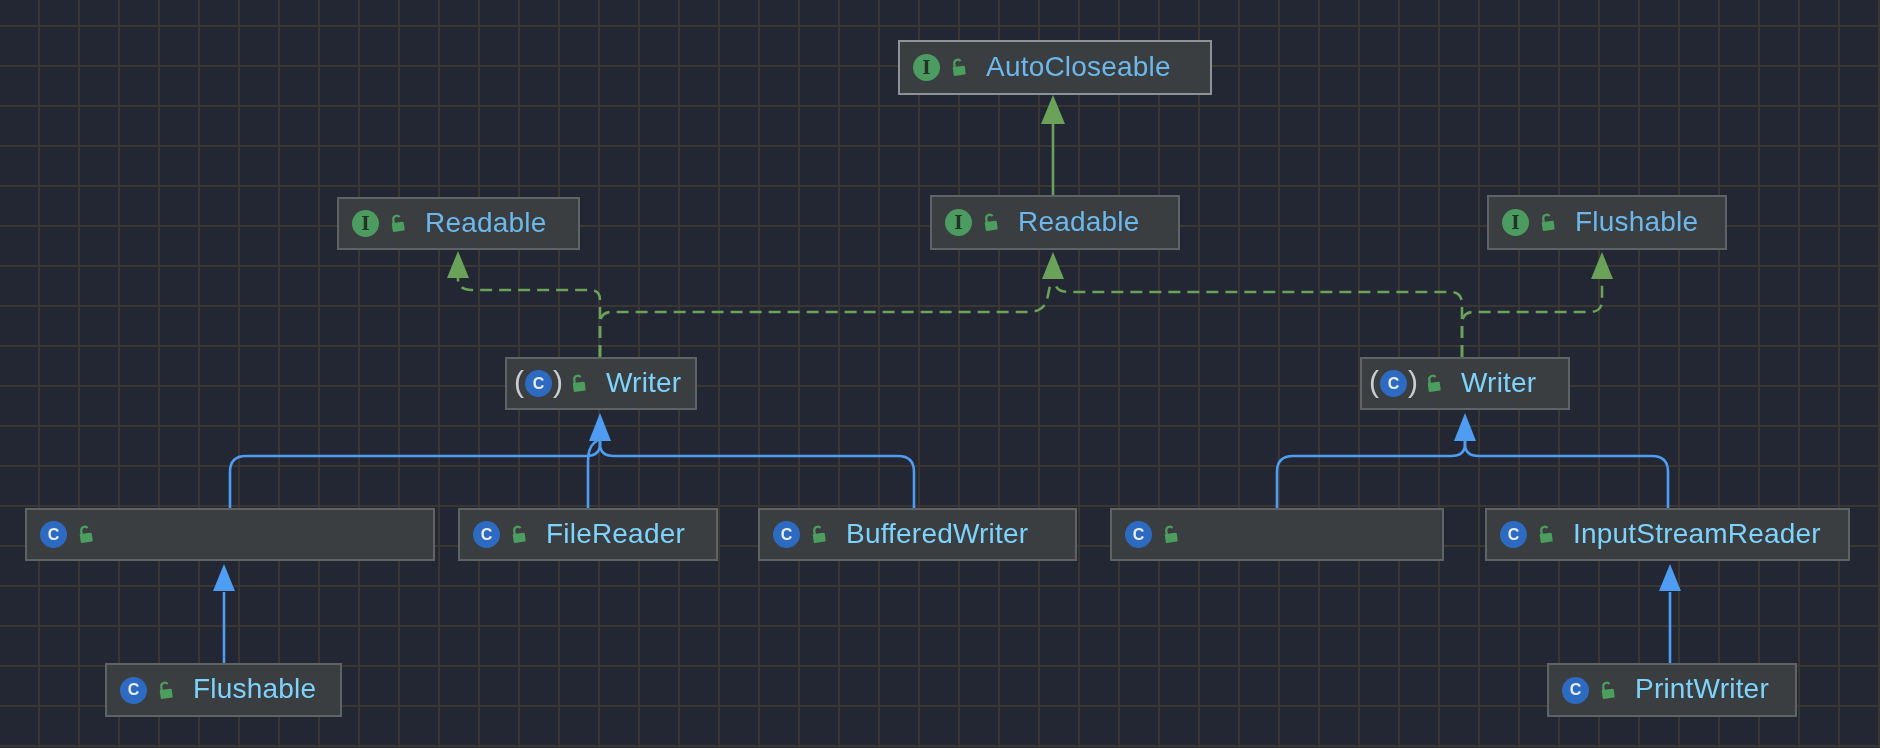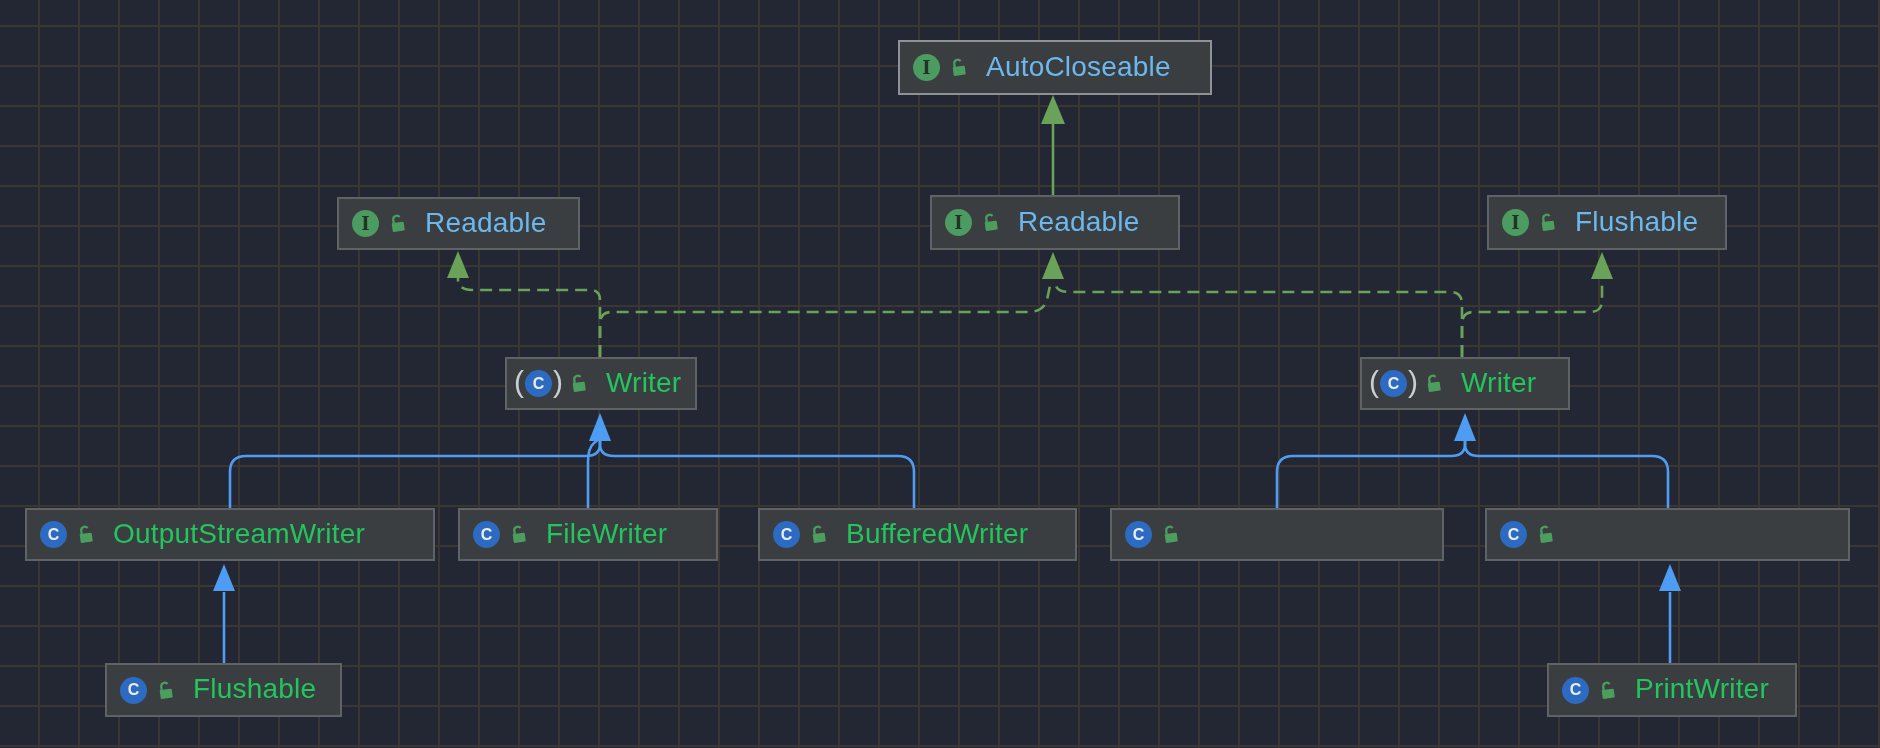--- a/index.html
+++ b/index.html
@@ -28,21 +28,21 @@
   .iface-badge{background:#4c9b60;color:#223425;font-family:"DejaVu Serif",serif;
     font-size:18px;}
   .class-badge{background:#2d6bc2;color:#e9edf0;font-size:16px;}
   .paren{color:#c9ced2;font-size:30px;font-weight:500;line-height:27px;
     padding:0 1px;transform:translateY(-2px);}
   .abstract-wrap{display:inline-flex;align-items:center;}
   .lock{margin-left:8px;flex:0 0 auto;transform:rotate(-8deg);}
   .label{margin-left:17px;font-size:28px;letter-spacing:0.2px;
     transform:translateY(-1px);}
   .iface-label{color:#6cb8ec;}
-  .class-label{color:#22c55e;}
+  .class-label{color:#7dd3fc;}
 </style>
 </head>
 <body>
 
 <div class="canvas">
 
   <svg class="edges" viewBox="0 0 1880 748">
 
     <g>
       <path class="edge-green" d="M1053,195 L1053,120"></path>
@@ -159,30 +159,29 @@
       </svg>
     <span class="label class-label">Writer</span>
   </div>
 
   <div class="node" style="left:25px;top:508px;width:410px;height:53px">
     <span class="badge class-badge">C</span>
     <svg class="lock" width="21" height="21" viewBox="0 0 20 20">
         <path d="M6.5,9 L6.5,5.8 A3.4,3.4 0 0 1 12.8,4.2" stroke="#4c9e5e" stroke-width="2.2" fill="none"></path>
         <rect x="4.5" y="9" width="11.5" height="8.5" rx="1" fill="#4c9e5e"></rect>
       </svg>
-    <span class="label class-label">OutputStreamWriter</span>
   </div>
 
   <div class="node" style="left:458px;top:508px;width:260px;height:53px">
     <span class="badge class-badge">C</span>
     <svg class="lock" width="21" height="21" viewBox="0 0 20 20">
         <path d="M6.5,9 L6.5,5.8 A3.4,3.4 0 0 1 12.8,4.2" stroke="#4c9e5e" stroke-width="2.2" fill="none"></path>
         <rect x="4.5" y="9" width="11.5" height="8.5" rx="1" fill="#4c9e5e"></rect>
       </svg>
-    <span class="label class-label">FileWriter</span>
+    <span class="label class-label">FileReader</span>
   </div>
 
   <div class="node" style="left:758px;top:508px;width:319px;height:53px">
     <span class="badge class-badge">C</span>
     <svg class="lock" width="21" height="21" viewBox="0 0 20 20">
         <path d="M6.5,9 L6.5,5.8 A3.4,3.4 0 0 1 12.8,4.2" stroke="#4c9e5e" stroke-width="2.2" fill="none"></path>
         <rect x="4.5" y="9" width="11.5" height="8.5" rx="1" fill="#4c9e5e"></rect>
       </svg>
     <span class="label class-label">BufferedWriter</span>
   </div>
@@ -194,20 +193,21 @@
         <rect x="4.5" y="9" width="11.5" height="8.5" rx="1" fill="#4c9e5e"></rect>
       </svg>
   </div>
 
   <div class="node" style="left:1485px;top:508px;width:365px;height:53px">
     <span class="badge class-badge">C</span>
     <svg class="lock" width="21" height="21" viewBox="0 0 20 20">
         <path d="M6.5,9 L6.5,5.8 A3.4,3.4 0 0 1 12.8,4.2" stroke="#4c9e5e" stroke-width="2.2" fill="none"></path>
         <rect x="4.5" y="9" width="11.5" height="8.5" rx="1" fill="#4c9e5e"></rect>
       </svg>
+    <span class="label class-label">InputStreamReader</span>
   </div>
 
   <div class="node" style="left:105px;top:663px;width:237px;height:54px">
     <span class="badge class-badge">C</span>
     <svg class="lock" width="21" height="21" viewBox="0 0 20 20">
         <path d="M6.5,9 L6.5,5.8 A3.4,3.4 0 0 1 12.8,4.2" stroke="#4c9e5e" stroke-width="2.2" fill="none"></path>
         <rect x="4.5" y="9" width="11.5" height="8.5" rx="1" fill="#4c9e5e"></rect>
       </svg>
     <span class="label class-label">Flushable</span>
   </div>

